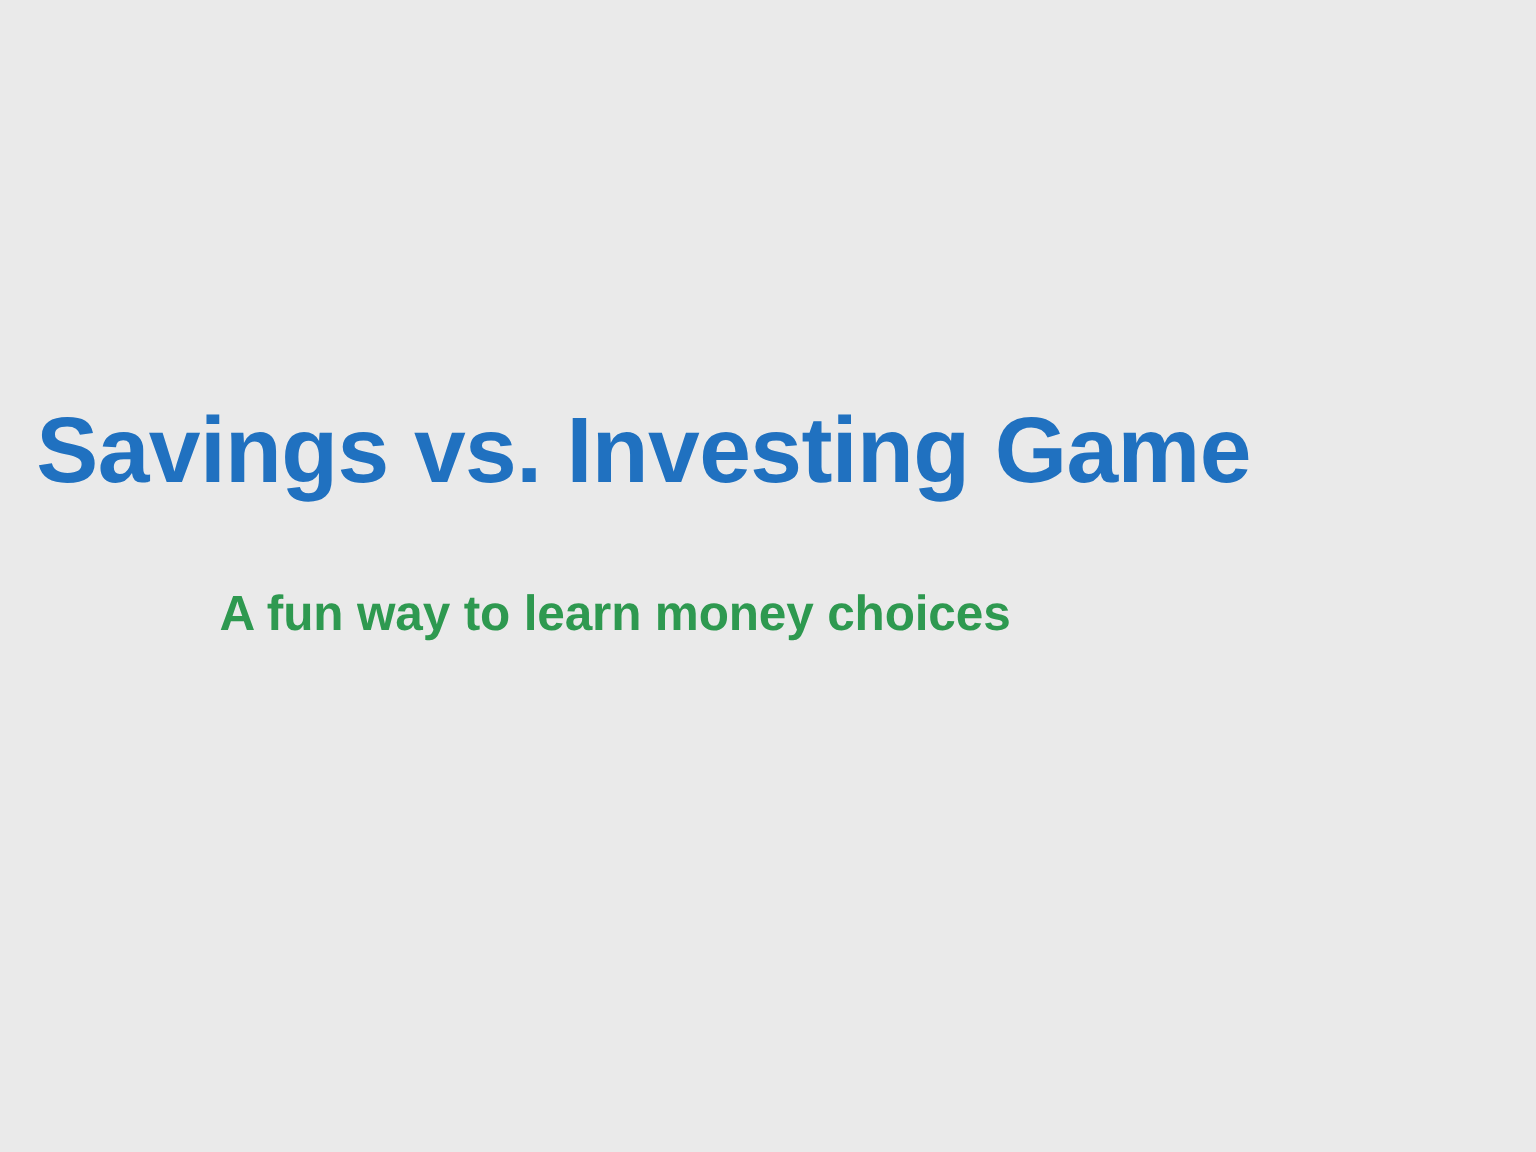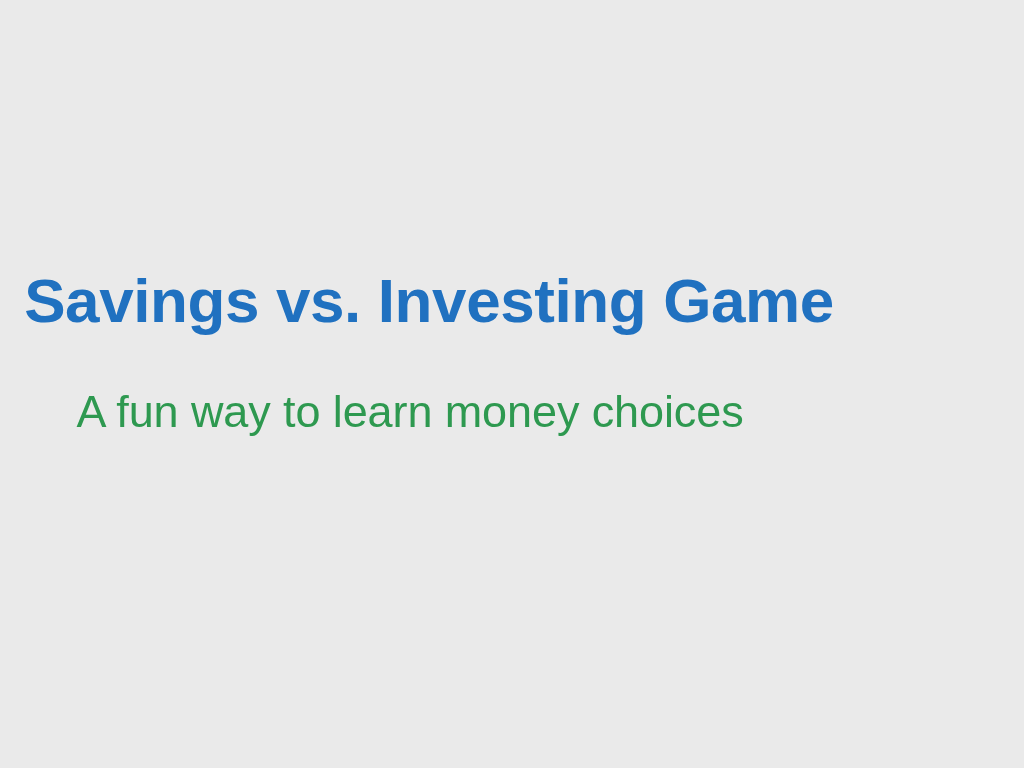--- a/index.html
+++ b/index.html
@@ -28,20 +28,21 @@
   .slide-body {
     position: absolute;
     left: 0;
     top: 0;
     width: 888px;
     height: 768px;
     display: flex;
     flex-direction: column;
     align-items: flex-end;
     justify-content: flex-start;
+    gap: 16px;
   }
 
   .title-block {
     width: 100%;
     margin-top: 268px;
     padding-right: 30px;
     box-sizing: border-box;
     text-align: center;
   }
 
@@ -58,24 +59,24 @@
 
   .subtitle-block {
     width: 100%;
     margin-top: 40px;
     padding-right: 68px;
     box-sizing: border-box;
     text-align: center;
   }
 
   .slide-subtitle {
-    margin: 12px;
+    margin: 0;
     font-family: "Liberation Sans", sans-serif;
-    font-size: 45px;
-    font-weight: 400;
+    font-size: 33px;
+    font-weight: 700;
     line-height: 1.12;
     letter-spacing: -0.1px;
     color: #2e9950;
     white-space: nowrap;
   }
 </style>
 </head>
 <body>
 
 <div class="slide" style="background: rgb(234, 234, 234);">

